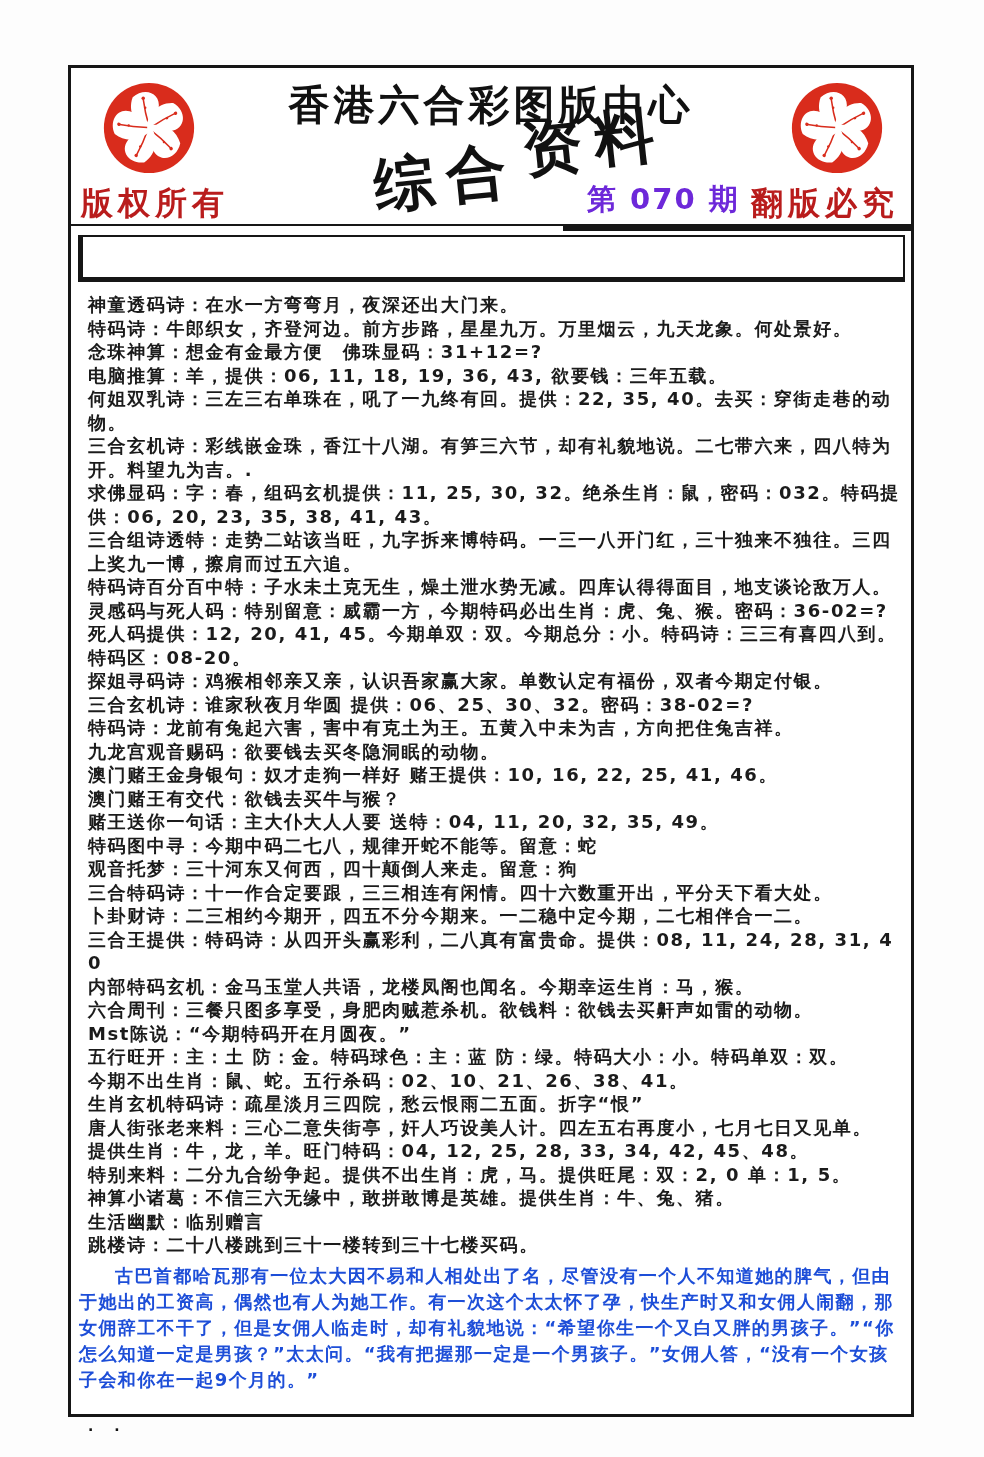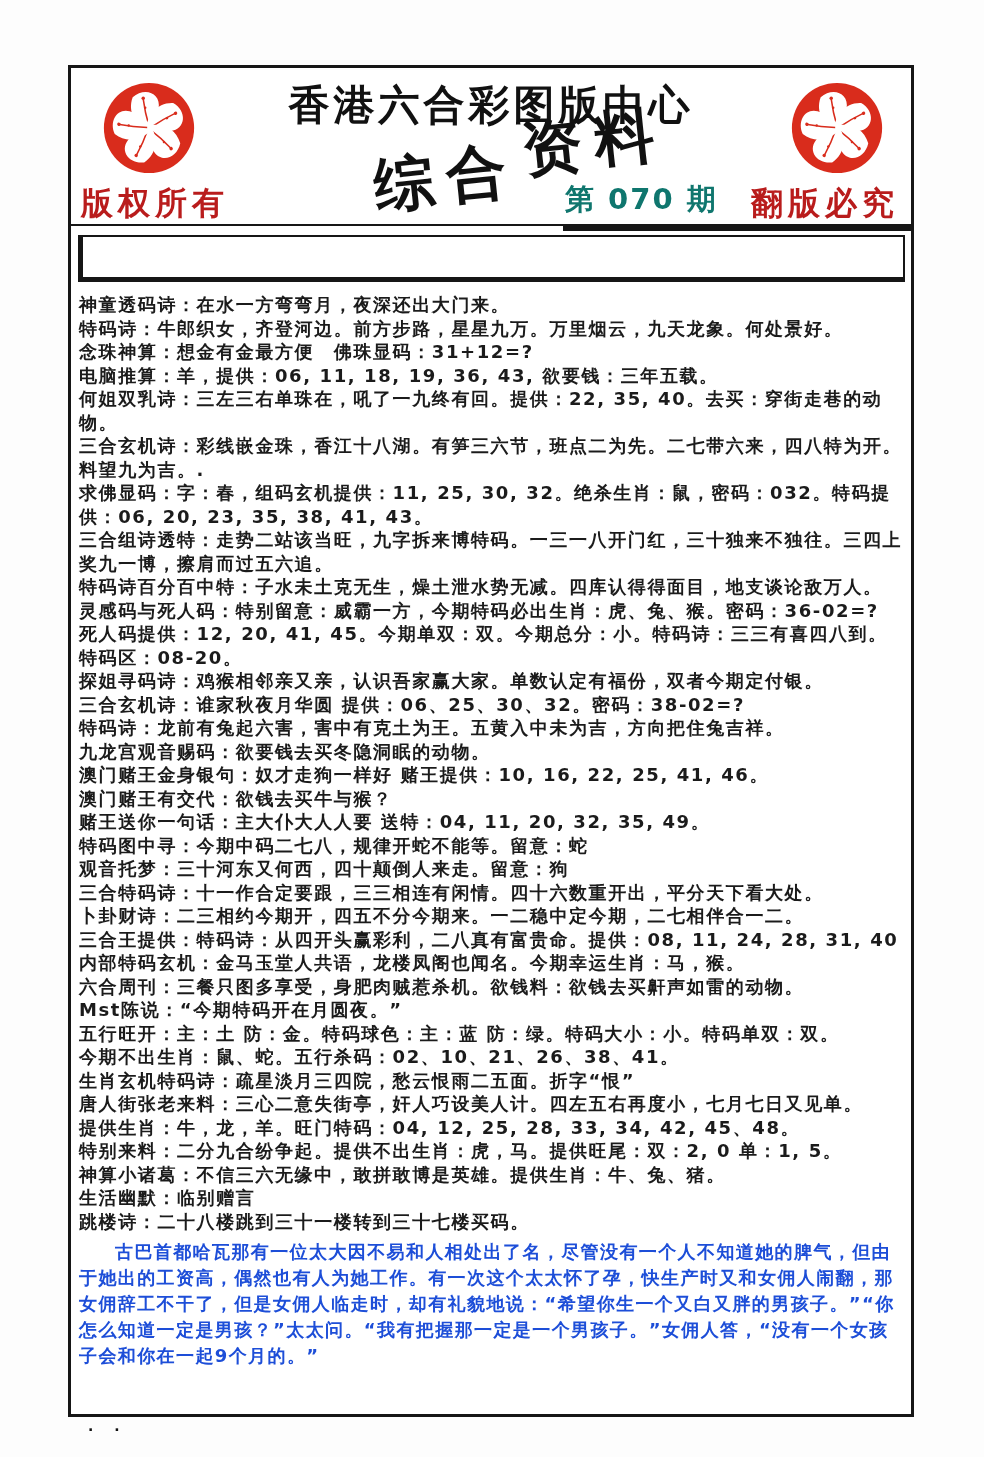--- a/index.html
+++ b/index.html
@@ -20,27 +20,27 @@
                font-size:60px;font-weight:bold;font-family:"DejaVu Serif",serif;
                padding-left:46px;box-sizing:border-box;pointer-events:none;color:#111;}
   .cal-ch{display:inline-block;}
   .c0{transform:translateY(36px) rotate(-6deg);margin-right:12px;}
   .c1{transform:translateY(26px) rotate(-6deg);margin-right:16px;}
   .c2{transform:translateY(0px) rotate(-6deg);margin-right:12px;}
   .c3{transform:translateY(-10px) rotate(-6deg);}
   .stamp{position:absolute;top:114px;font-size:32px;font-weight:bold;letter-spacing:5px;
          font-family:"DejaVu Serif",serif;color:#b91c1c;}
   .stamp-left{left:10px;} .stamp-right{right:12px;}
-  .issue{position:absolute;top:112px;left:494px;font-size:29px;font-weight:bold;
-         letter-spacing:2px;color:#0f766e;}
+  .issue{position:absolute;top:112px;left:516px;font-size:29px;font-weight:bold;
+         letter-spacing:2px;color:#6d28d9;}
   .header-rule{height:0;border-top:2px solid var(--border);position:relative;}
   .thick-seg{position:absolute;right:0;top:0;width:348px;height:5px;background:var(--border);}
   .empty-box{margin:9px 6px 5px 7px;height:40px;border:2px solid var(--border);
              border-left-width:5px;border-bottom-width:5px;}
-  .content{padding:6px 6px 0 8px;}
+  .content{padding:6px 6px 0 17px;}
   .content p{margin:0;font-size:18px;line-height:23.5px;font-weight:bold;
              letter-spacing:1.6px;word-break:break-all;color:var(--ink);}
   .story{margin:6px 8px 0 8px;font-size:18px;line-height:26px;font-weight:bold;
          text-indent:2em;letter-spacing:1.4px;word-break:break-all;color:#1d4ed8;}
   .page-dots{position:absolute;left:88px;top:1422px;font-size:14px;letter-spacing:8px;
              color:#111;font-weight:bold;}
 </style>
 </head>
 <body>
 
@@ -96,21 +96,21 @@
     </div>
 
     <div class="empty-box"></div>
 
     <div class="content" id="lines">
         <p>神童透码诗：在水一方弯弯月，夜深还出大门来。</p>
         <p>特码诗：牛郎织女，齐登河边。前方步路，星星九万。万里烟云，九天龙象。何处景好。</p>
         <p>念珠神算：想金有金最方便　佛珠显码：31+12=?</p>
         <p>电脑推算：羊，提供：06, 11, 18, 19, 36, 43, 欲要钱：三年五载。</p>
         <p>何姐双乳诗：三左三右单珠在，吼了一九终有回。提供：22, 35, 40。去买：穿街走巷的动物。</p>
-        <p>三合玄机诗：彩线嵌金珠，香江十八湖。有笋三六节，班点二为先。二七带六来，四八特为开。料望九为吉。.</p>
+        <p>三合玄机诗：彩线嵌金珠，香江十八湖。有笋三六节，却有礼貌地说。二七带六来，四八特为开。料望九为吉。.</p>
         <p>求佛显码：字：春，组码玄机提供：11, 25, 30, 32。绝杀生肖：鼠，密码：032。特码提供：06, 20, 23, 35, 38, 41, 43。</p>
         <p>三合组诗透特：走势二站该当旺，九字拆来博特码。一三一八开门红，三十独来不独往。三四上奖九一博，擦肩而过五六追。</p>
         <p>特码诗百分百中特：子水未土克无生，燥土泄水势无减。四库认得得面目，地支谈论敌万人。</p>
         <p>灵感码与死人码：特别留意：威霸一方，今期特码必出生肖：虎、兔、猴。密码：36-02=?</p>
         <p>死人码提供：12, 20, 41, 45。今期单双：双。今期总分：小。特码诗：三三有喜四八到。</p>
         <p>特码区：08-20。</p>
         <p>探姐寻码诗：鸡猴相邻亲又亲，认识吾家赢大家。单数认定有福份，双者今期定付银。</p>
         <p>三合玄机诗：谁家秋夜月华圆 提供：06、25、30、32。密码：38-02=?</p>
         <p>特码诗：龙前有兔起六害，害中有克土为王。五黄入中未为吉，方向把住兔吉祥。</p>
         <p>九龙宫观音赐码：欲要钱去买冬隐洞眠的动物。</p>

